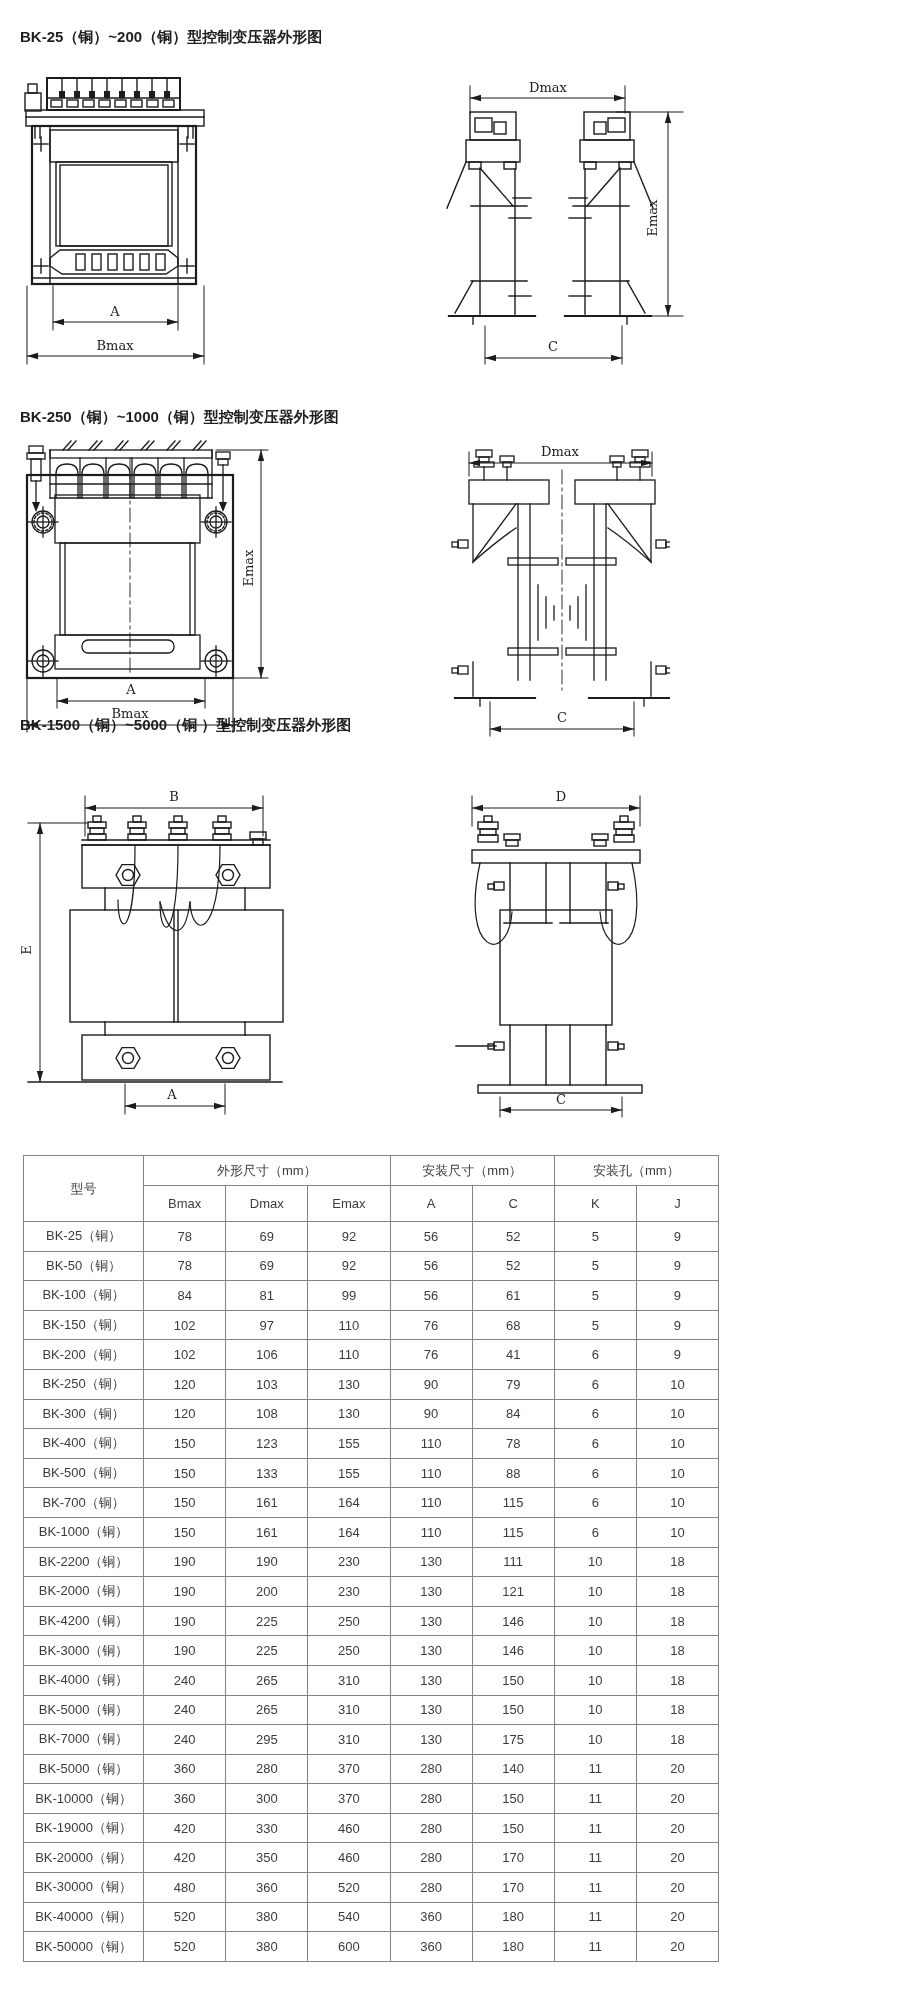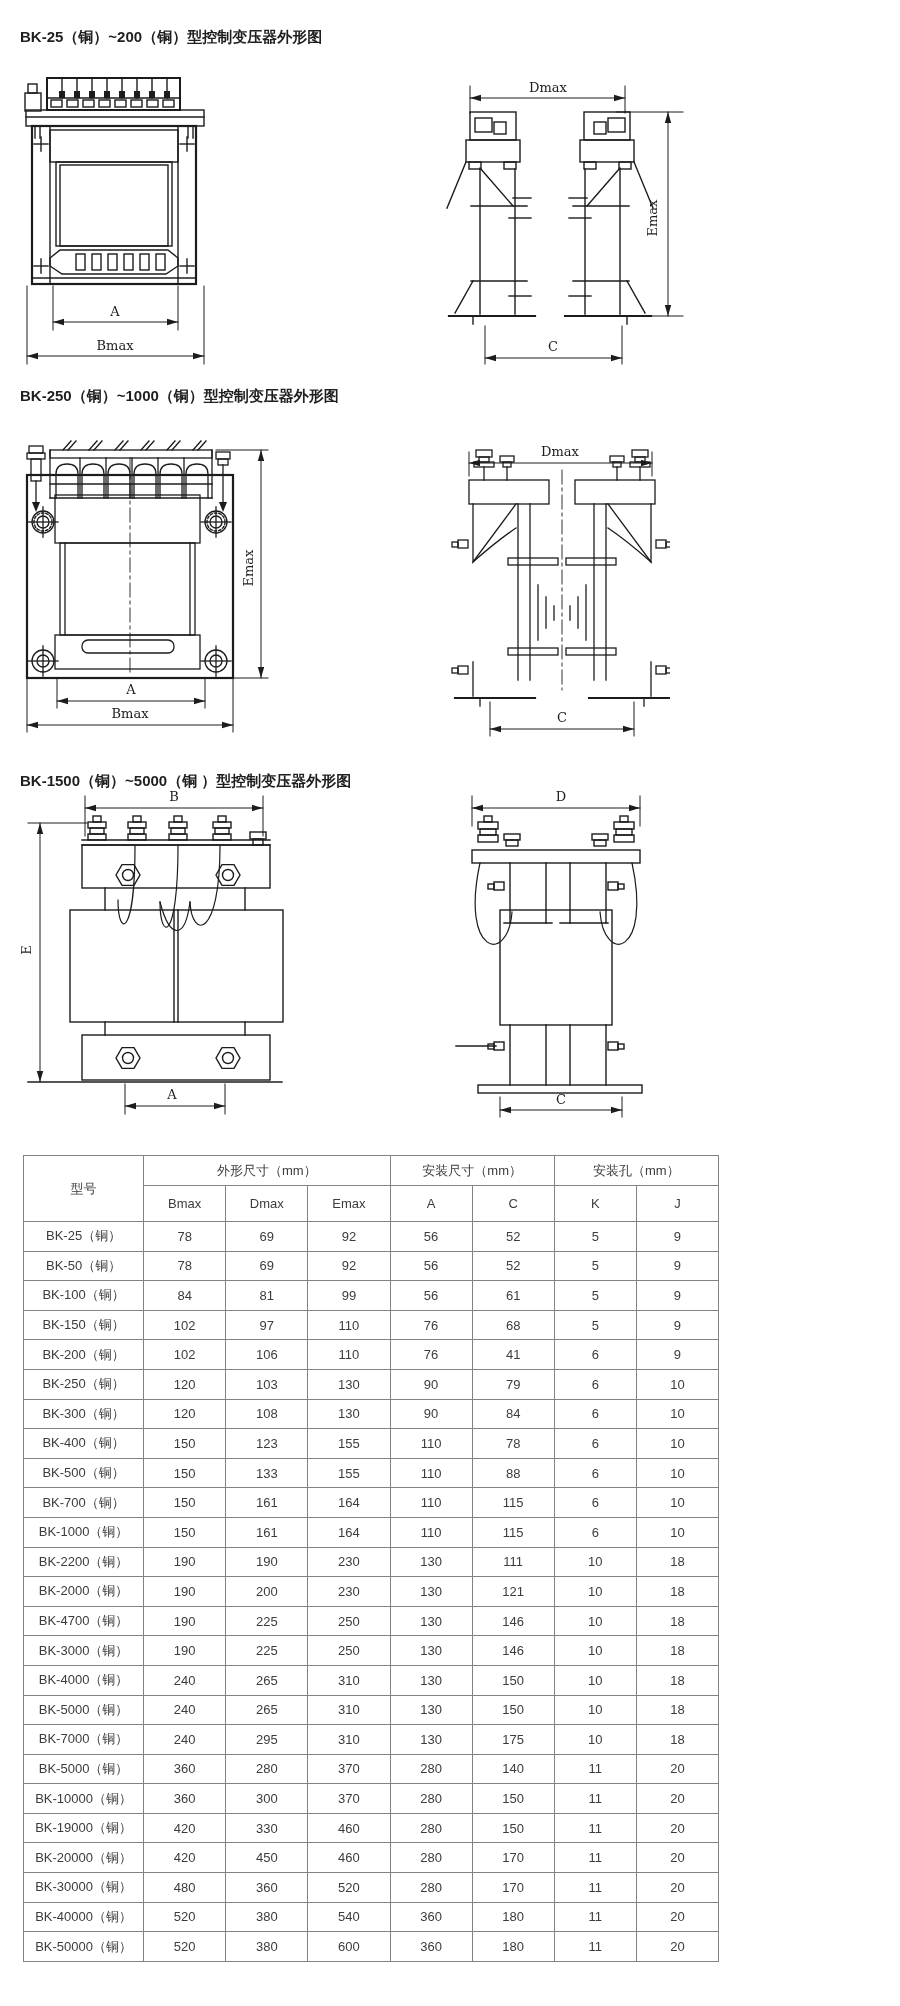--- a/index.html
+++ b/index.html
@@ -160,21 +160,21 @@
       <line x1="100" y1="290" x2="237" y2="290"></line>
       <path class="ink" d="M100,290 l11,-3.2 v6.4 z"></path>
           <path class="ink" d="M237,290 l-11,-3.2 v6.4 z"></path>
     </g>
     <text x="163" y="24" text-anchor="middle">Dmax</text>
     <text x="272" y="150" text-anchor="middle" transform="rotate(-90 272 150)">Emax</text>
     <text x="168" y="283" text-anchor="middle">C</text>
   </svg>
   </div>
 
-  <h2 class="sec-heading" style="top:387px;">BK-250（铜）~1000（铜）型控制变压器外形图</h2>
+  <h2 class="sec-heading" style="top:408px;">BK-250（铜）~1000（铜）型控制变压器外形图</h2>
 
   <div class="svgbox" style="left:20px;top:440px;">
   <svg class="draw" width="250" height="300" viewBox="0 0 250 300">
     <g stroke-width="1.3">
       <rect x="30" y="10" width="162" height="8"></rect>
       <line x1="30" y1="10" x2="30" y2="58"></line>
           <line x1="192" y1="10" x2="192" y2="58"></line>
       <line x1="30" y1="58" x2="192" y2="58"></line>
           <line x1="30" y1="44" x2="192" y2="44"></line>
       <line x1="60" y1="18" x2="60" y2="58"></line>
@@ -322,21 +322,21 @@
           <line x1="264" y1="262" x2="264" y2="296"></line>
       <line x1="120" y1="289" x2="264" y2="289"></line>
       <path class="ink" d="M120,289 l11,-3.2 v6.4 z"></path>
           <path class="ink" d="M264,289 l-11,-3.2 v6.4 z"></path>
     </g>
     <text x="190" y="16" text-anchor="middle">Dmax</text>
     <text x="192" y="282" text-anchor="middle">C</text>
   </svg>
   </div>
 
-  <h2 class="sec-heading" style="top:772px;text-align:center;">BK-1500（铜）~5000（铜 ）型控制变压器外形图</h2>
+  <h2 class="sec-heading" style="top:716px;text-align:center;">BK-1500（铜）~5000（铜 ）型控制变压器外形图</h2>
 
   <div class="svgbox" style="left:20px;top:790px;">
   <svg class="draw" width="280" height="330" viewBox="0 0 280 330">
     <g stroke-width="1.4">
       <rect x="73" y="26" width="8" height="6"></rect>
           <rect x="68" y="32" width="18" height="6"></rect>
       <rect x="70" y="38" width="14" height="6"></rect>
           <rect x="68" y="44" width="18" height="6"></rect>
       <rect x="113" y="26" width="8" height="6"></rect>
           <rect x="108" y="32" width="18" height="6"></rect>
@@ -609,21 +609,21 @@
           <td>BK-2000（铜）</td>
           <td>190</td>
           <td>200</td>
           <td>230</td>
           <td>130</td>
           <td>121</td>
           <td>10</td>
           <td>18</td>
         </tr>
         <tr>
-          <td>BK-4700（铜）</td>
+          <td>BK-4200（铜）</td>
           <td>190</td>
           <td>225</td>
           <td>250</td>
           <td>130</td>
           <td>146</td>
           <td>10</td>
           <td>18</td>
         </tr>
         <tr>
           <td>BK-3000（铜）</td>
@@ -691,21 +691,21 @@
           <td>330</td>
           <td>460</td>
           <td>280</td>
           <td>150</td>
           <td>11</td>
           <td>20</td>
         </tr>
         <tr>
           <td>BK-20000（铜）</td>
           <td>420</td>
-          <td>450</td>
+          <td>350</td>
           <td>460</td>
           <td>280</td>
           <td>170</td>
           <td>11</td>
           <td>20</td>
         </tr>
         <tr>
           <td>BK-30000（铜）</td>
           <td>480</td>
           <td>360</td>

